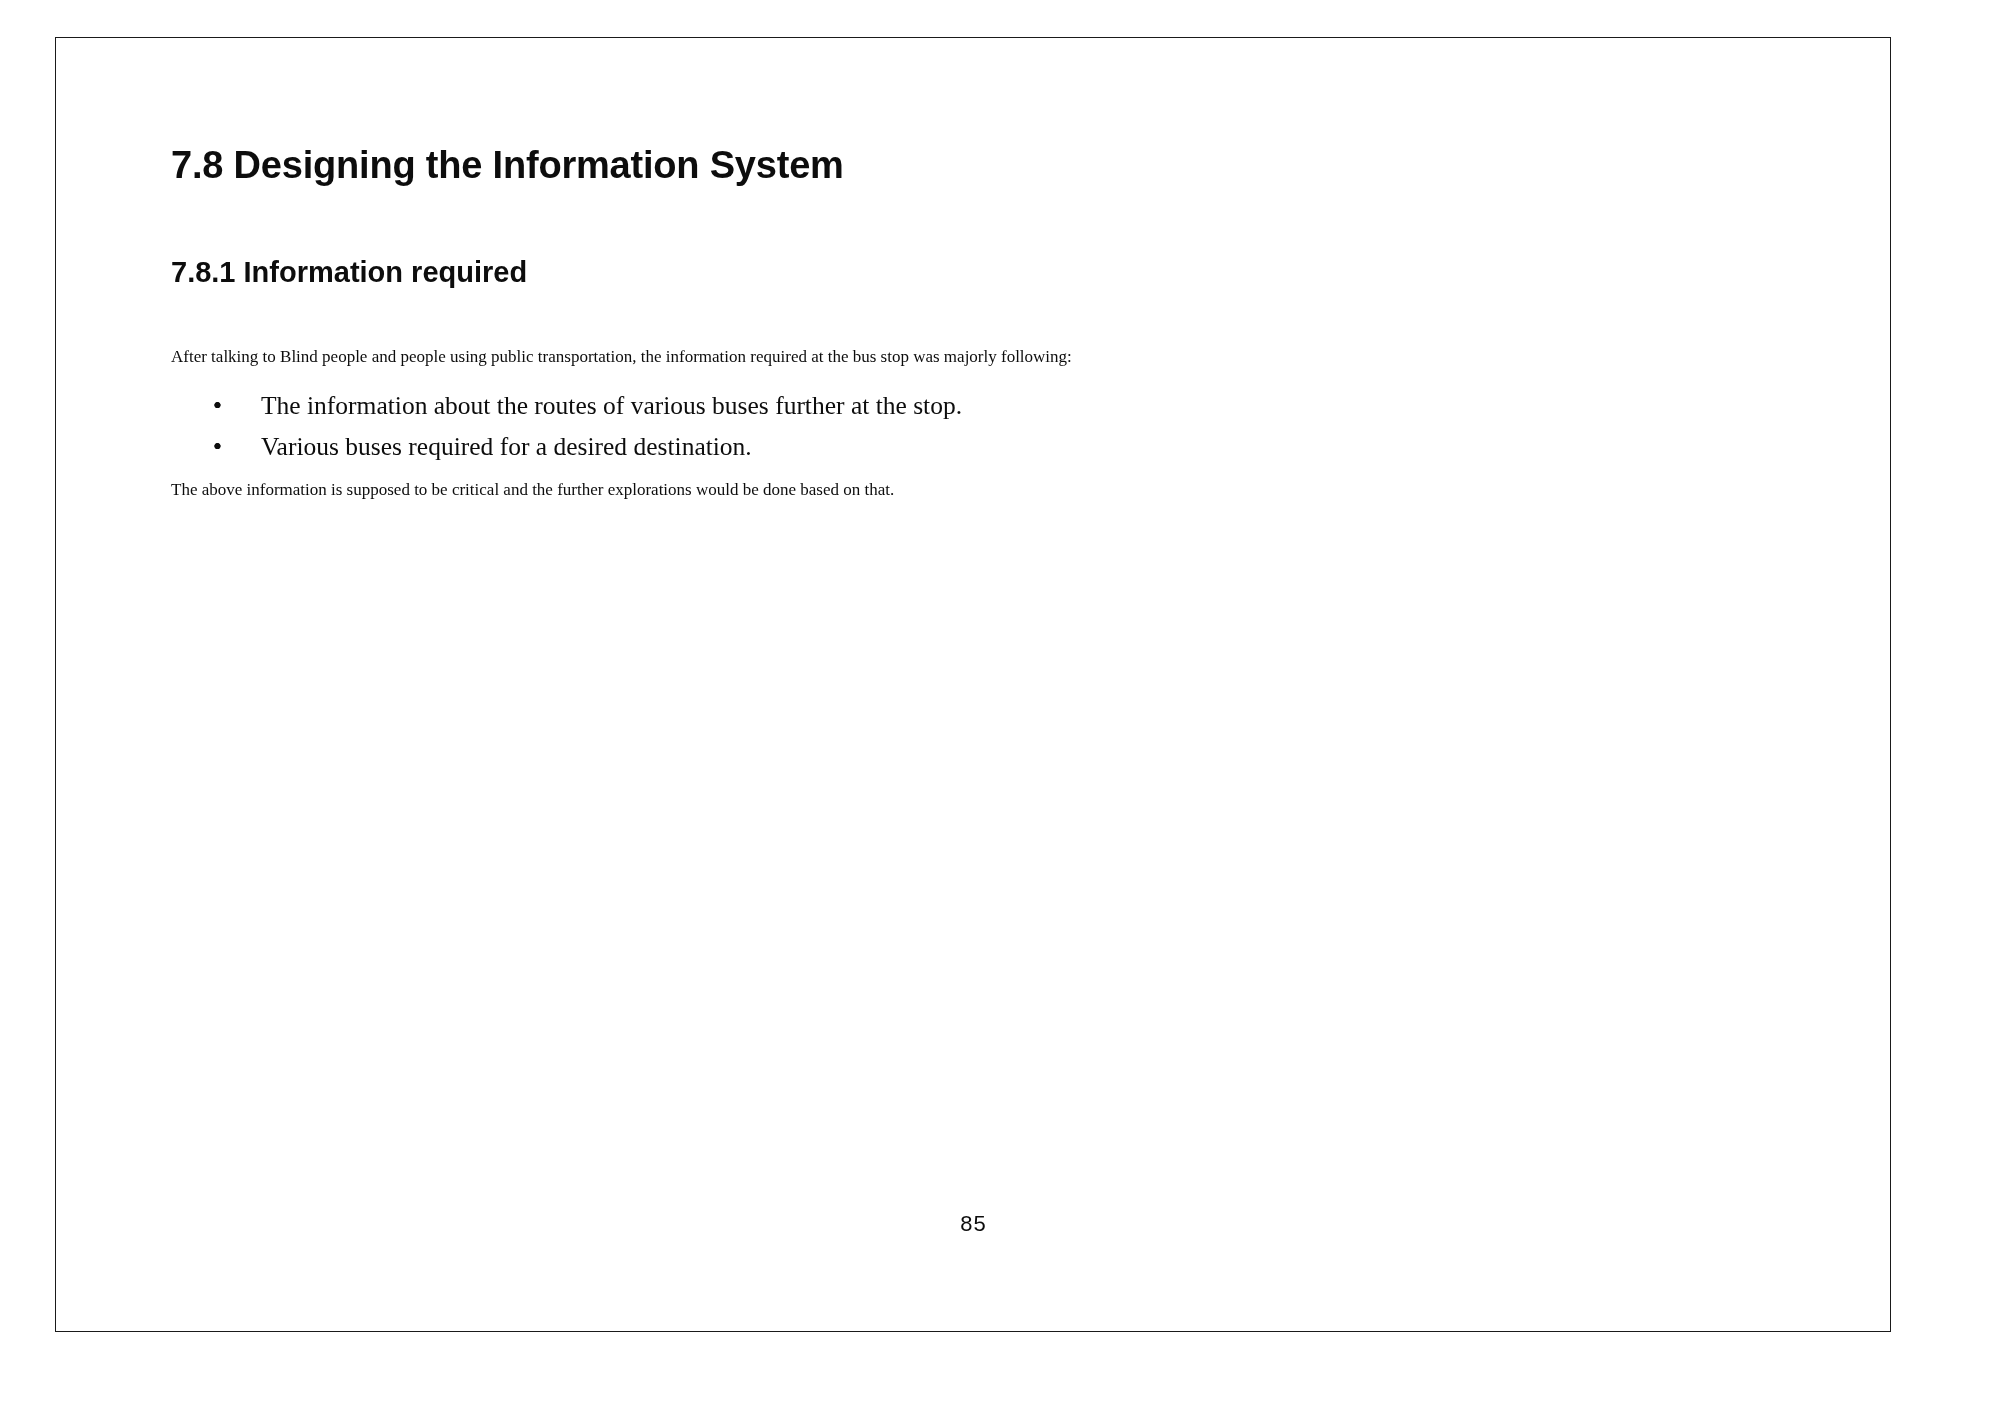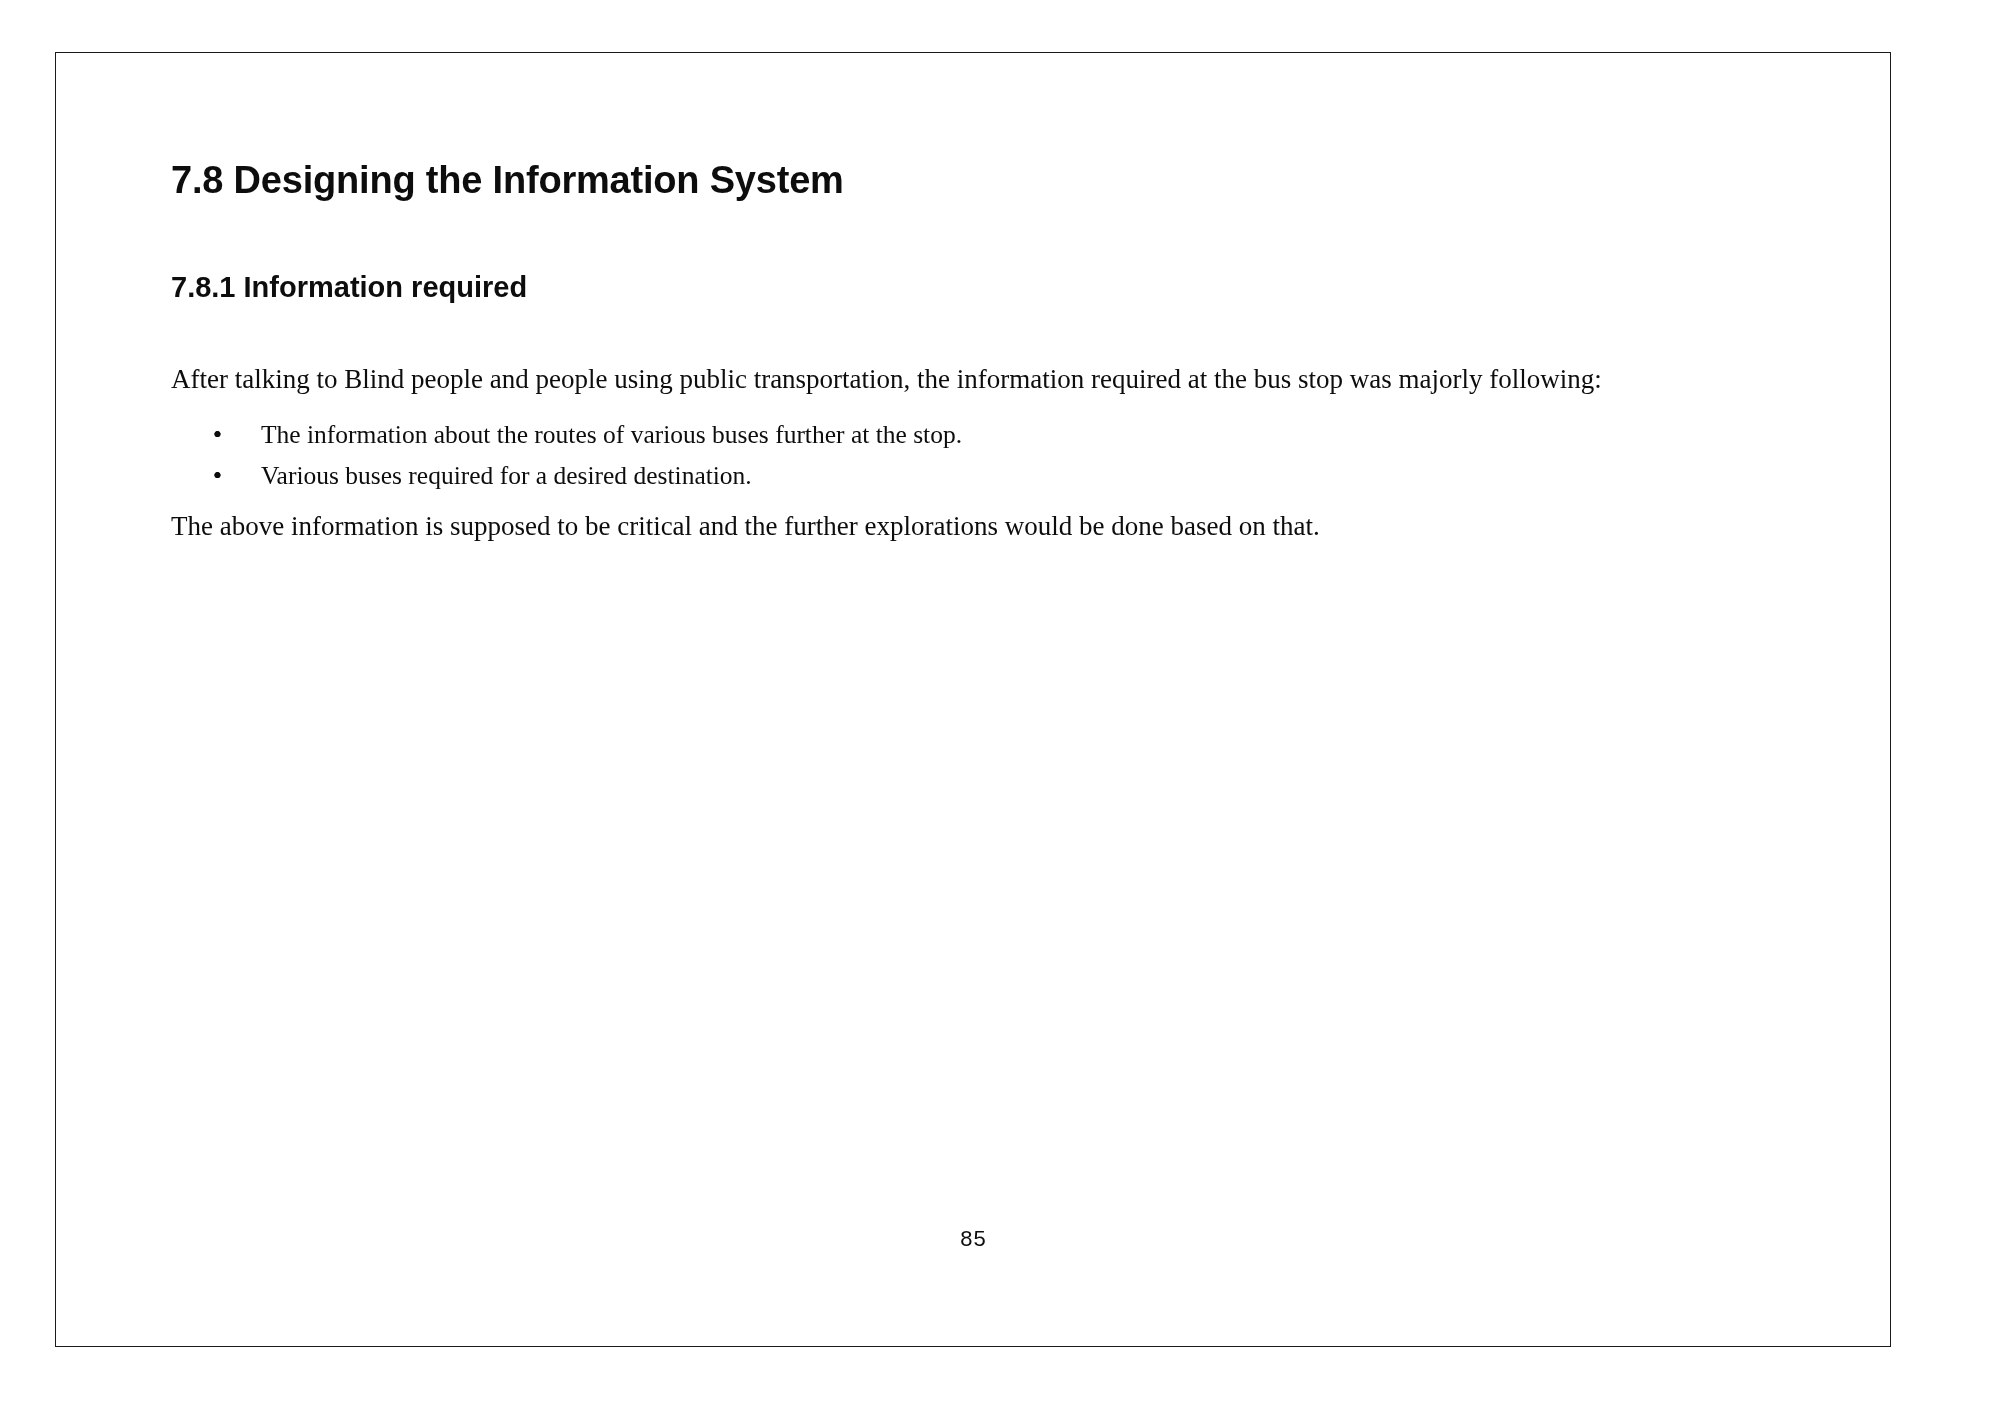--- a/index.html
+++ b/index.html
@@ -9,21 +9,21 @@
   }
   body {
     width: 2000px;
     height: 1414px;
     font-family: "Liberation Serif", serif;
     color: #000000;
   }
   .page {
     position: absolute;
     left: 55px;
-    top: 52px;
+    top: 37px;
     width: 1836px;
     height: 1295px;
     background: #ffffff;
     border: 1px solid #1a1a1a;
     box-sizing: border-box;
     overflow: hidden;
   }
   .content {
     position: absolute;
     left: 115px;
@@ -42,21 +42,21 @@
   .h2 {
     font-family: "Liberation Sans", sans-serif;
     font-weight: bold;
     font-size: 29px;
     color: #0d0d0d;
     margin: 66px 0 0 0;
     line-height: 1.2;
   }
   .para {
     font-family: "Liberation Serif", serif;
-    font-size: 27px;
+    font-size: 17px;
     line-height: 1.35;
     color: #0d0d0d;
     margin: 57px 0 0 0;
   }
   .para.tight {
     margin-top: 18px;
   }
   ul.bullets {
     list-style: none;
     margin: 22px 0 0 0;

